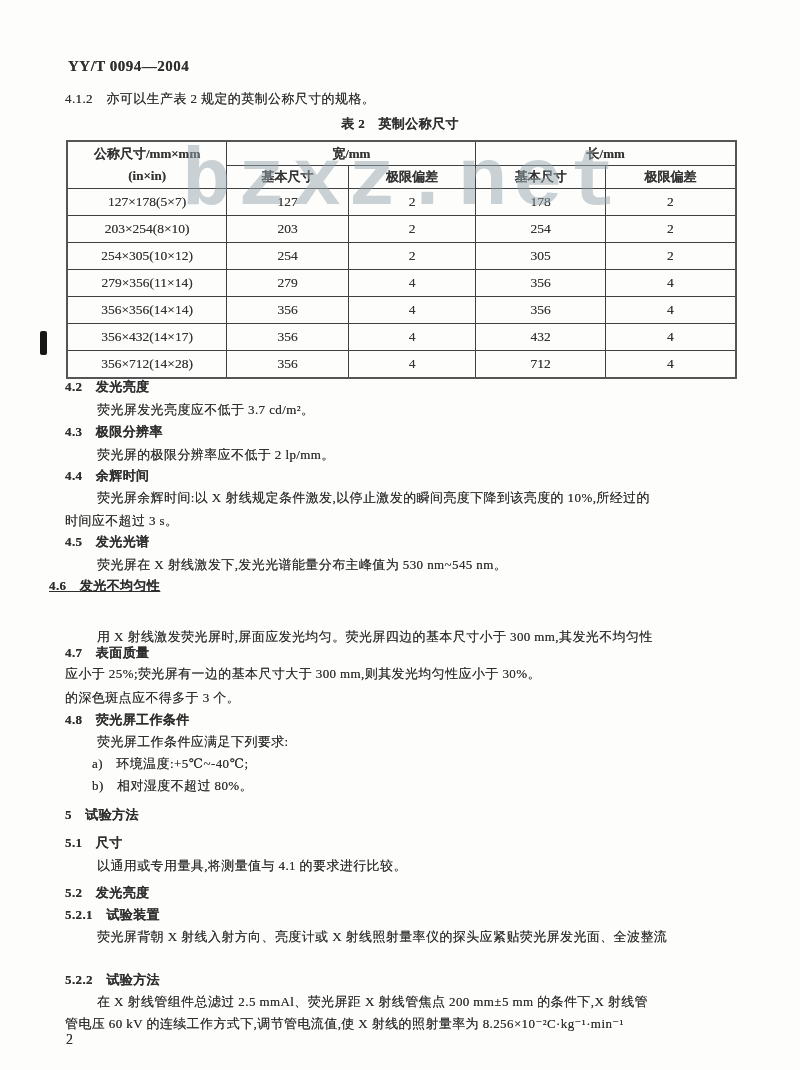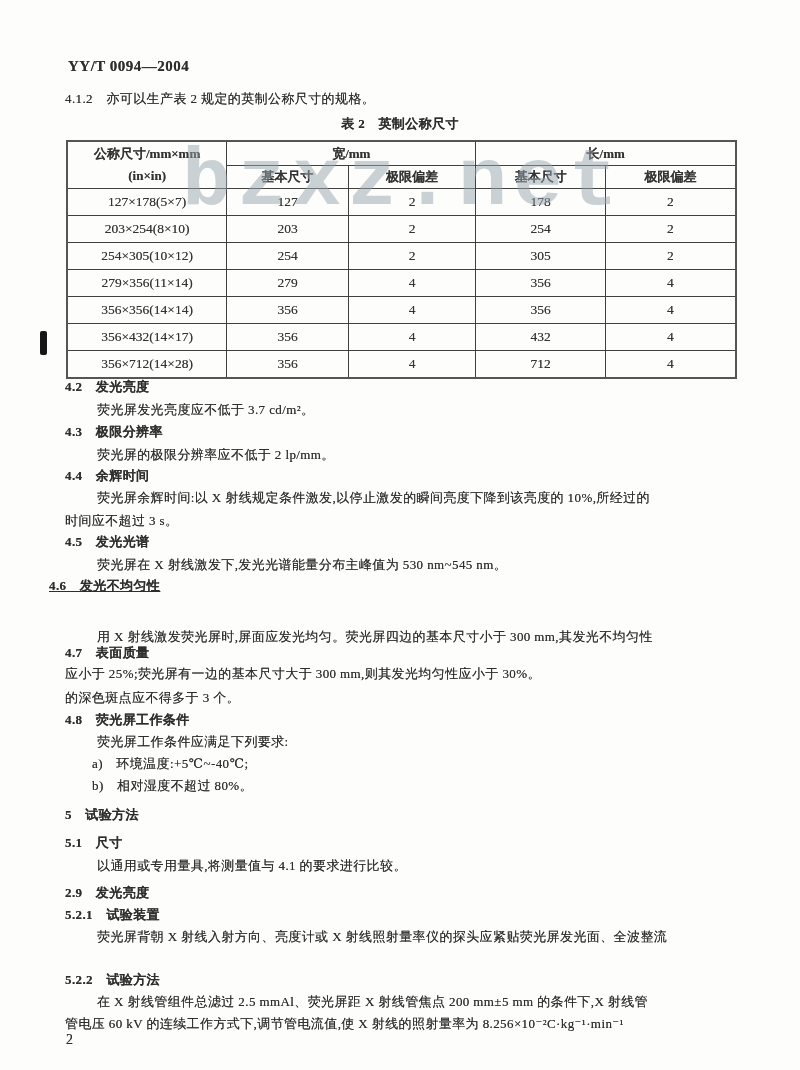--- a/index.html
+++ b/index.html
@@ -170,21 +170,21 @@
   <div class="line h" style="left:65px;top:711px;">4.8　荧光屏工作条件</div>
   <div class="line" style="left:97px;top:733px;">荧光屏工作条件应满足下列要求:</div>
   <div class="line" style="left:92px;top:755px;">a)　环境温度:+5℃~-40℃;</div>
   <div class="line" style="left:92px;top:777px;">b)　相对湿度不超过 80%。</div>
 
   <div class="line h" style="left:65px;top:806px;">5　试验方法</div>
 
   <div class="line h" style="left:65px;top:834px;">5.1　尺寸</div>
   <div class="line" style="left:97px;top:857px;">以通用或专用量具,将测量值与 4.1 的要求进行比较。</div>
 
-  <div class="line h" style="left:65px;top:884px;">2.9　发光亮度</div>
+  <div class="line h" style="left:65px;top:884px;">5.2　发光亮度</div>
 
   <div class="line h" style="left:65px;top:906px;">5.2.1　试验装置</div>
   <div class="line" style="left:97px;top:928px;">荧光屏背朝 X 射线入射方向、亮度计或 X 射线照射量率仪的探头应紧贴荧光屏发光面、全波整流</div>
 
   <div class="line h" style="left:65px;top:971px;">5.2.2　试验方法</div>
   <div class="line" style="left:97px;top:993px;">在 X 射线管组件总滤过 2.5 mmAl、荧光屏距 X 射线管焦点 200 mm±5 mm 的条件下,X 射线管</div>
   <div class="line" style="left:65px;top:1015px;">管电压 60 kV 的连续工作方式下,调节管电流值,使 X 射线的照射量率为 8.256×10⁻²C·kg⁻¹·min⁻¹</div>
 
   <div class="line pagenum" style="left:66px;top:1032px;">2</div>
 

